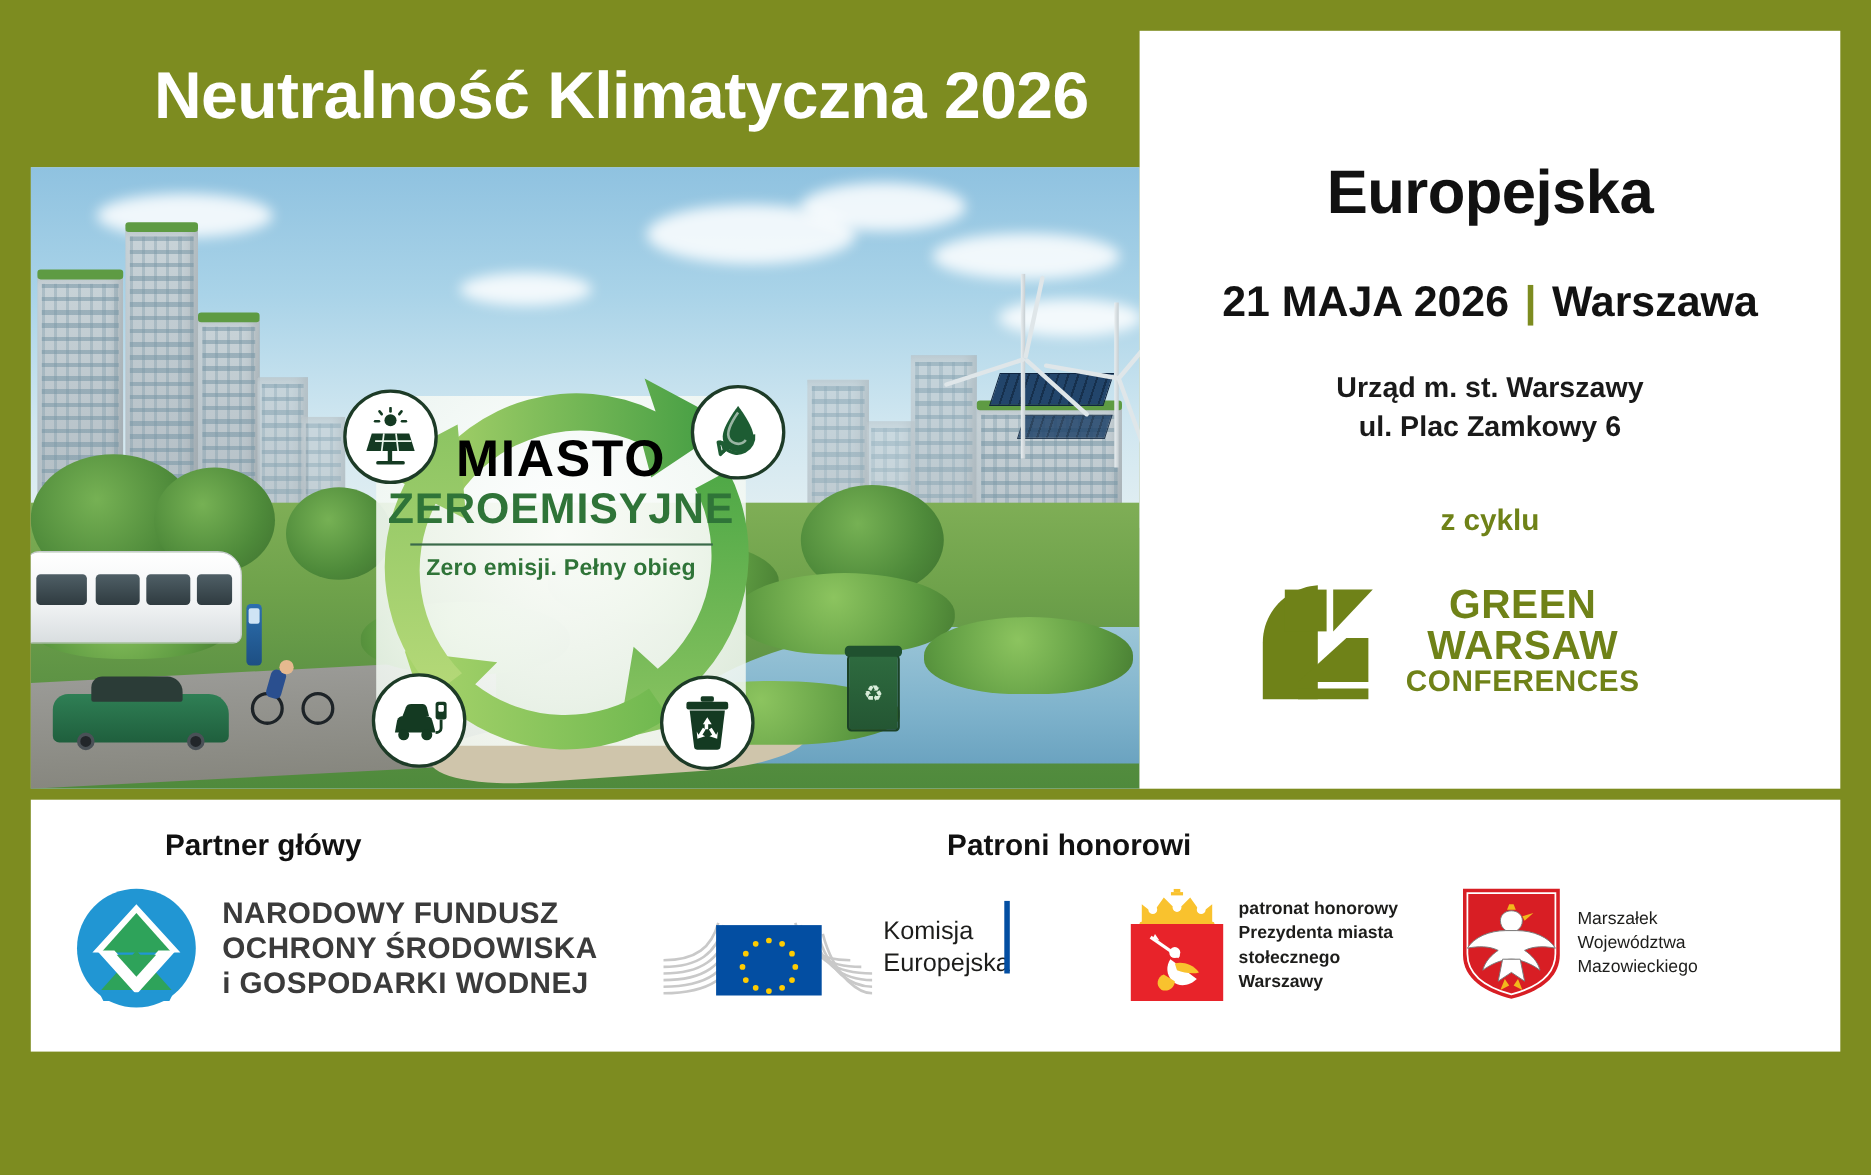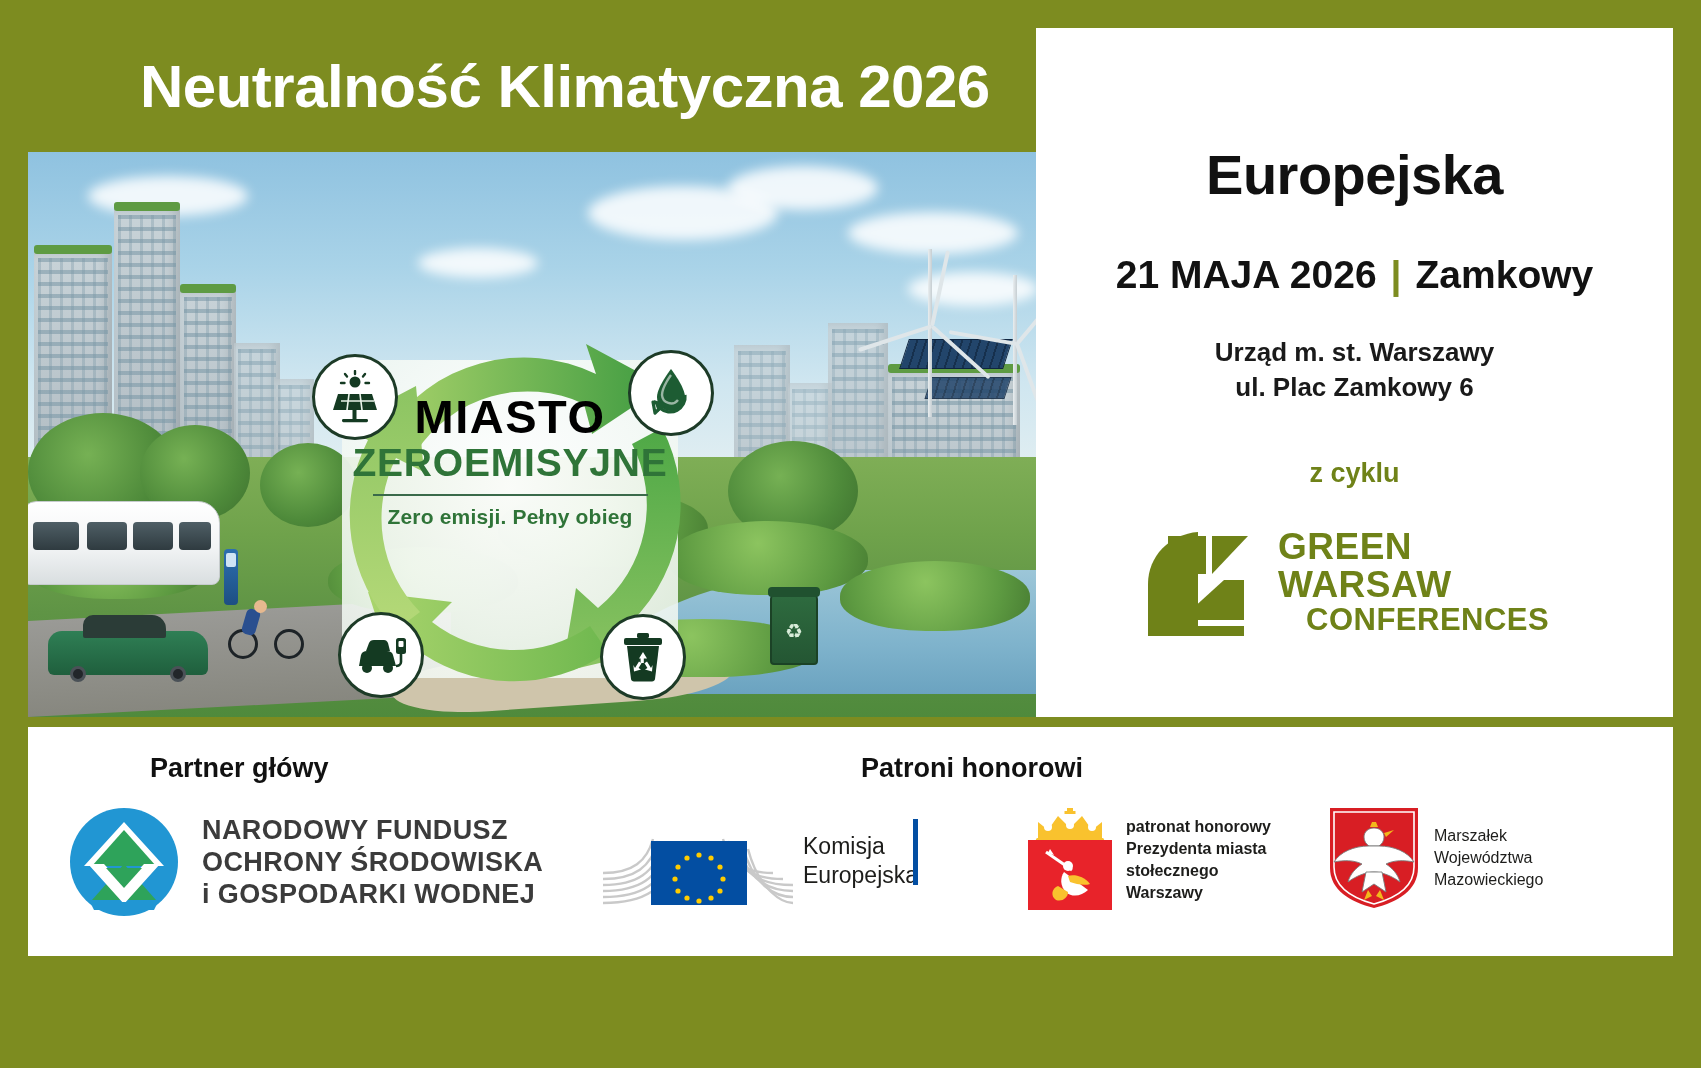--- a/index.html
+++ b/index.html
@@ -235,26 +235,26 @@
     text-align:center; font-size:27px; font-weight:bold; color:#6f8218;
   }
   #gwcLogo {
     position:absolute; left:104px; top:494px;
     width:430px; height:120px;
     display:flex; align-items:center; gap:22px;
   }
   #gwcMark { width:116px; height:108px; flex:0 0 auto; }
   #gwcWords {
     display:flex; flex-direction:column; justify-content:center;
-    color:#6f8218; font-weight:bold; letter-spacing:0.5px;
+    color:#6f8218; font-weight:bold; letter-spacing:0.5px;text-align:center;
   }
   #gwcWords span { line-height:1.02; display:block; }
   .gw1 { font-size:37px; }
   .gw2 { font-size:37px; }
-  .gw3 { font-size:31px;margin-left:28px; }
+  .gw3 { font-size:27px; }
 
   
   #bottom {
     position:absolute;
     left:28px; top:727px;
     width:1645px; height:229px;
     background:#ffffff;
   }
   .sectionLabel {
     position:absolute; font-size:27px; font-weight:bold; color:#111111;
@@ -515,21 +515,21 @@
       </div>
 
     </div>
   </div>
 
   <div id="rightPanel">
 
     <div id="konferencja">Europejska</div>
 
     <div id="dateRow">
-      <span>21 MAJA 2026</span><span class="sep">|</span><span>Zamkowy</span>
+      <span>21 MAJA 2026</span><span class="sep">|</span><span>Warszawa</span>
     </div>
 
     <div id="venue">
       <div>Urząd m. st. Warszawy</div>
       <div>ul. Plac Zamkowy 6</div>
     </div>
 
     <div id="zcyklu">z cyklu</div>
 
     <div id="gwcLogo">

